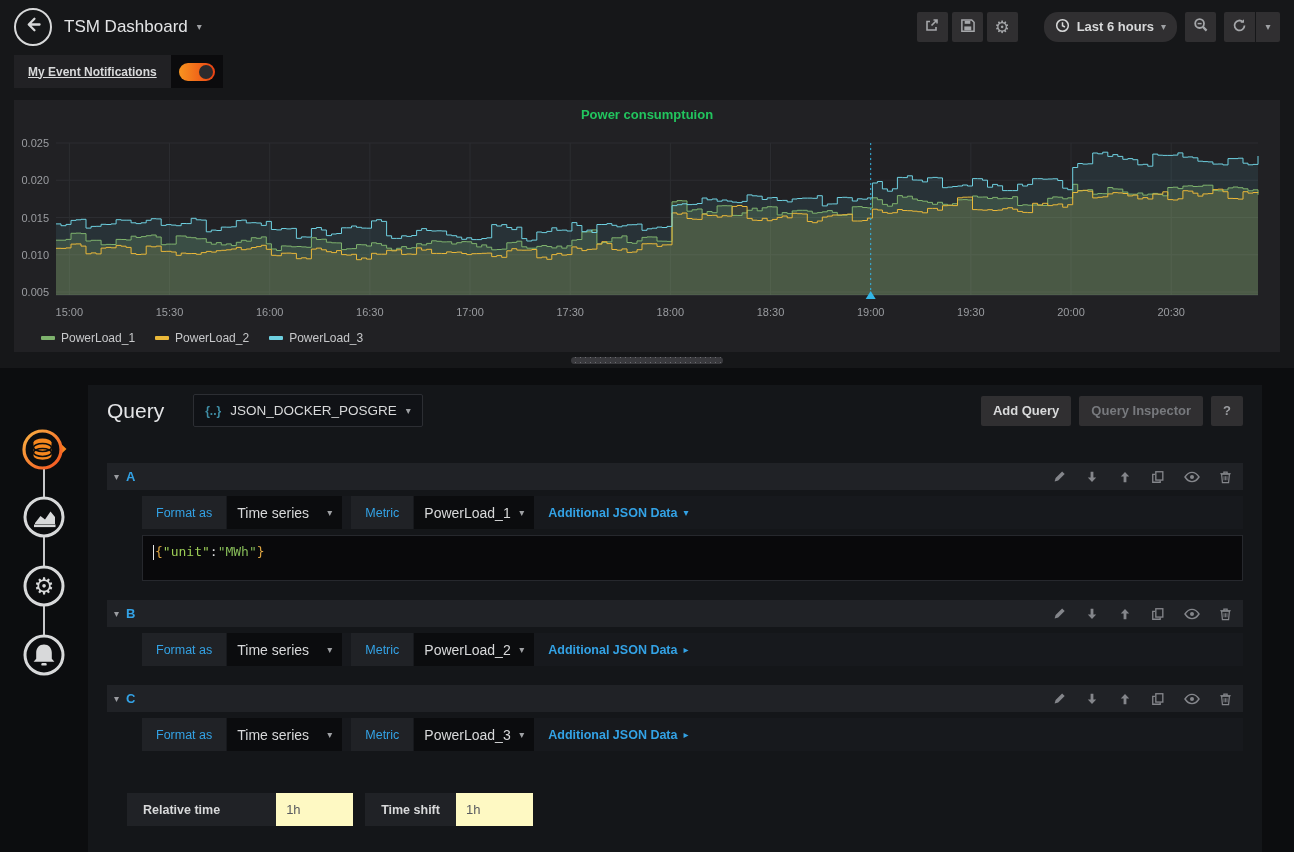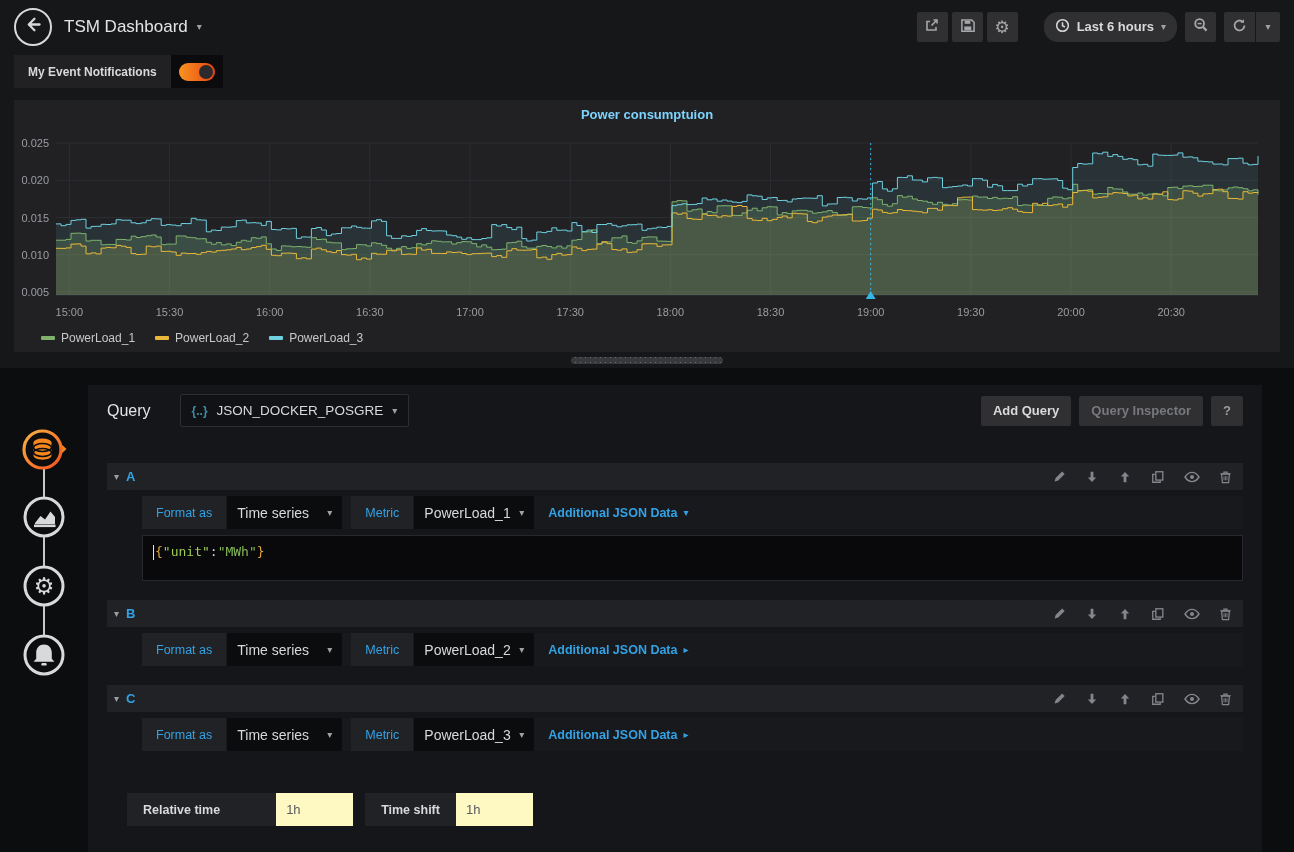--- a/index.html
+++ b/index.html
@@ -20,47 +20,47 @@
   .tb-gap { width:18px; }
   .timepick { height:30px; background:#302f31; border-radius:14px; display:flex; align-items:center;
     gap:7px; padding:0 11px; font-size:13px; font-weight:bold; color:#d8d9da; cursor:pointer; }
   .split { display:flex; gap:1px; }
   .split .iconbtn:first-child { border-radius:2px 0 0 2px; }
   .split .iconbtn:last-child { border-radius:0 2px 2px 0; min-width:24px; }
 
   
   .subbar { height:47px; padding:2px 14px 0; }
   .notif { display:inline-flex; height:33px; background:#212124; align-items:stretch; }
-  .notif-label { display:flex; align-items:center; padding:0 14px; font-size:12px; font-weight:bold; color:#d8d9da; }
+  .notif-label { display:flex; align-items:center; padding:0 14px; font-size:12px; font-weight:bold; color:#d8d9da;text-decoration:underline; }
   .notif-toggle-zone { width:52px; background:#0b0b0d; display:flex; align-items:center; justify-content:center; cursor:pointer; }
   .toggle { width:36px; height:18px; border-radius:10px; background:linear-gradient(90deg,#f79420,#eb4113); position:relative; }
   .toggle .knob { position:absolute; right:2px; top:2px; width:14px; height:14px; border-radius:50%; background:#2b2b2d; }
 
   
   .graph-panel { margin:0 14px; height:252px; background:#212124; position:relative; }
   .graph-title { position:absolute; top:7px; left:0; right:0; text-align:center;
-    font-size:13px; font-weight:bold; color:#7dd3fc; z-index:2; cursor:pointer; }
+    font-size:13px; font-weight:bold; color:#22c55e; z-index:2; cursor:pointer; }
   .graph-panel svg.chart { position:absolute; left:0; top:0; }
   .legend { position:absolute; left:27px; bottom:7px; display:flex; gap:20px; align-items:center; z-index:2; }
   .legend .item { display:flex; align-items:center; gap:6px; font-size:12px; color:#c7c8ca; cursor:pointer; }
   .legend .dash { width:14px; height:4px; border-radius:1px; display:inline-block; }
   .pill-row { height:16px; display:flex; justify-content:center; align-items:center; }
   .resize-pill { width:152px; height:7px; border-radius:4px; background:#39393d;
     background-image:radial-gradient(#6d6e72 0.8px, transparent 0.9px); background-size:5px 5px; background-position:2px 3px; cursor:row-resize; }
 
   
   .edit-section { height:484px; background:#0c0d0f; display:flex; }
   .rail { width:88px; position:relative; flex:0 0 auto; }
   .rail .vline { position:absolute; left:43px; top:82px; width:2px; height:205px; background:#c7c8ca; }
   .rail-item { position:absolute; left:21px; width:46px; height:46px; cursor:pointer; }
   .qwrap { flex:1; padding:17px 32px 0 0; }
   .qpanel { background:#141619; height:467px; padding:0 19px; overflow:hidden; }
 
   .qheader { padding-top:9px; height:42px; display:flex; align-items:center; }
-  .qtitle { font-size:16px; color:#e3e4e6; }
+  .qtitle { font-size:21px; color:#e3e4e6; }
   .ds-dd { margin-left:29px; height:33px; border:1px solid #2c2e33; background:#101216; border-radius:2px;
     display:flex; align-items:center; gap:9px; padding:0 11px; cursor:pointer; }
   .ds-icon { color:#3f8ea6; font-size:12px; font-weight:bold; }
   .ds-name { font-size:13.5px; color:#d8d9da; }
   .qh-spacer { flex:1; }
   .btn { height:30px; border-radius:2px; background:#302f31; display:flex; align-items:center;
     padding:0 12px; font-size:13px; font-weight:bold; color:#d8d9da; margin-left:8px; cursor:pointer; }
   .btn.dim { color:#77797d; }
   .btn.help { min-width:26px; justify-content:center; color:#9b9da1; }
 

